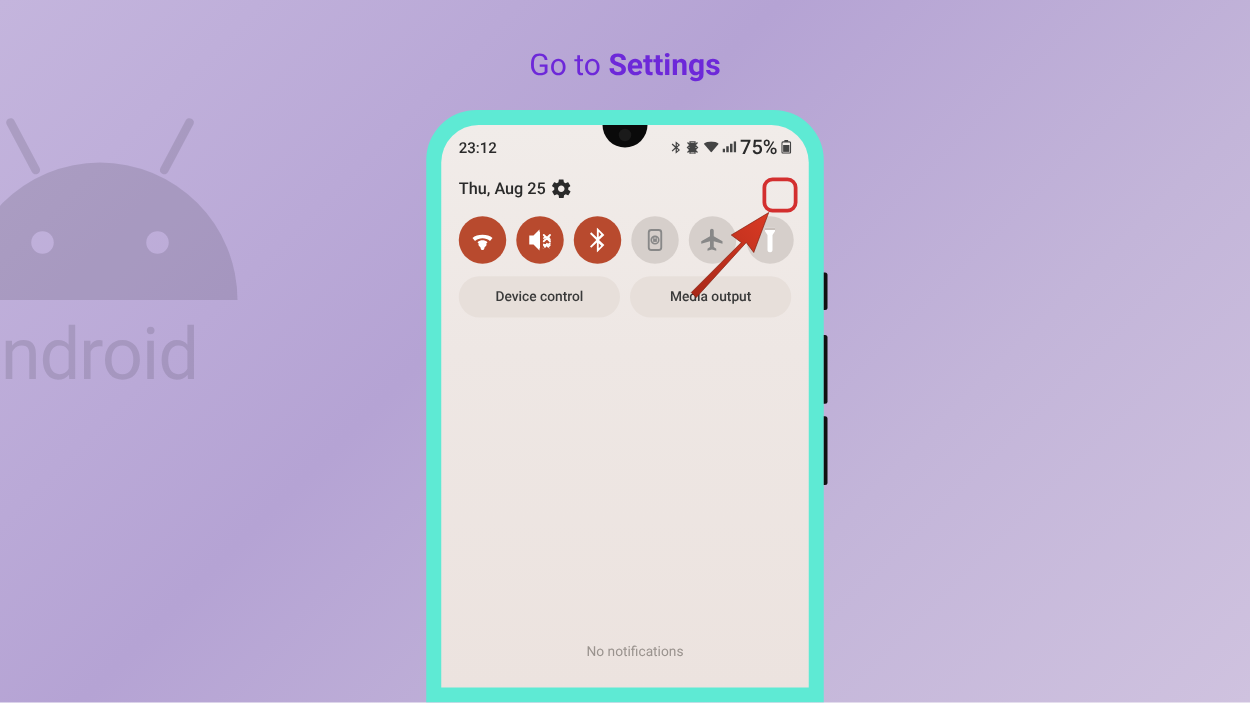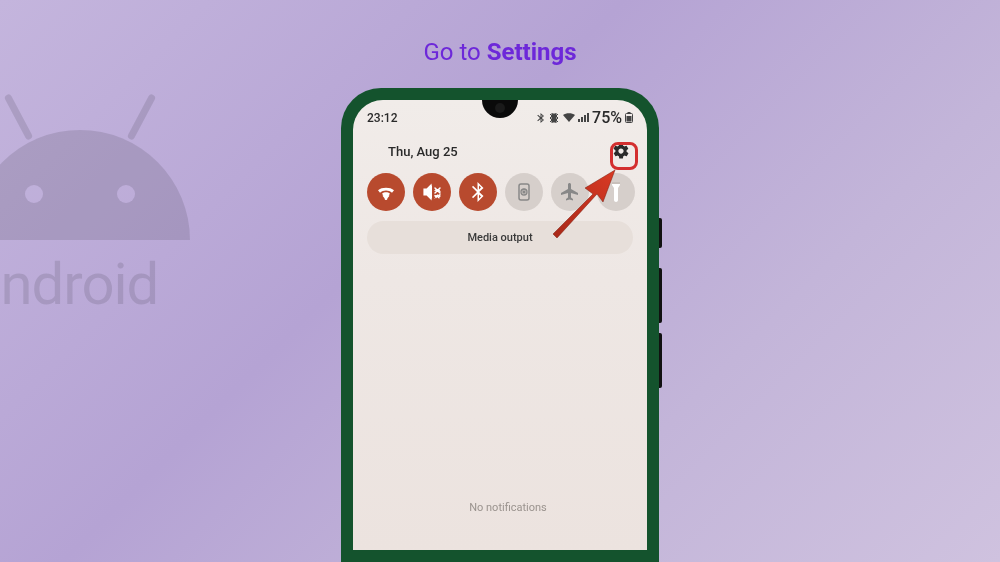--- a/index.html
+++ b/index.html
@@ -66,21 +66,21 @@
   }
   .title .bold { font-weight: 700; }
 
   .phone {
     position: absolute;
     top: 88px;
     left: 50%;
     transform: translateX(-50%);
     width: 318px;
     height: 474px;
-    background: #14532d;
+    background: #5eead4;
     border-radius: 40px 40px 0 0;
     padding: 12px;
   }
   .phone-btn {
     position: absolute;
     right: -3px;
     width: 3px;
     background: #111;
     border-radius: 0 2px 2px 0;
   }
@@ -130,24 +130,23 @@
   .status-right {
     display: flex;
     align-items: center;
     gap: 3px;
     font-size: 16px;
   }
   .status-right svg { display: block; }
 
   .qs-header {
     display: flex;
-    justify-content: space-between;
+    justify-content: flex-start;
     align-items: center;
     padding: 8px 14px 10px;
-    margin-left: 21px;
   }
   .date {
     font-size: 13px;
     color: #2a2a2a;
     font-weight: 500;
   }
   .settings-btn {
     width: 24px;
     height: 24px;
     display: flex;
@@ -186,21 +185,21 @@
     border-radius: 20px;
     text-align: center;
     padding: 10px 0;
     font-size: 11px;
     color: #3a3a3a;
     font-weight: 500;
   }
 
   .no-notif {
     position: absolute;
-    bottom: 36px;
+    bottom: 22px;
     left: 0;
     right: 0;
     text-align: center;
     font-size: 11px;
     color: #9a938e;
     padding-left: 16px;
   }
 
   .highlight-box {
     position: absolute;
@@ -313,20 +312,21 @@
       </div>
       <div class="tile off">
         <svg width="14" height="20" viewBox="0 0 14 20">
             <path fill="#fff" d="M3 0h8v3l-2 3v12c0 1-1 2-2 2s-2-1-2-2V6L3 3V0zm4 9c.6 0 1 .4 1 1s-.4 1-1 1-1-.4-1-1 .4-1 1-1z"></path>
             <rect x="3" y="0" width="8" height="2" fill="#c8c0bb"></rect>
           </svg>
       </div>
     </div>
 
     <div class="btn-row">
+      <div class="pill">Device control</div>
       <div class="pill">Media output</div>
     </div>
 
     <div class="no-notif">No notifications</div>
 
     <div class="highlight-box" style="top:42px; right:9px; width:28px; height:28px;"></div>
 
     <svg class="arrow" style="top:64px; left:190px;" width="80" height="80" viewBox="0 0 80 80">
       <defs>
         <linearGradient id="ag" x1="0" y1="1" x2="1" y2="0">

